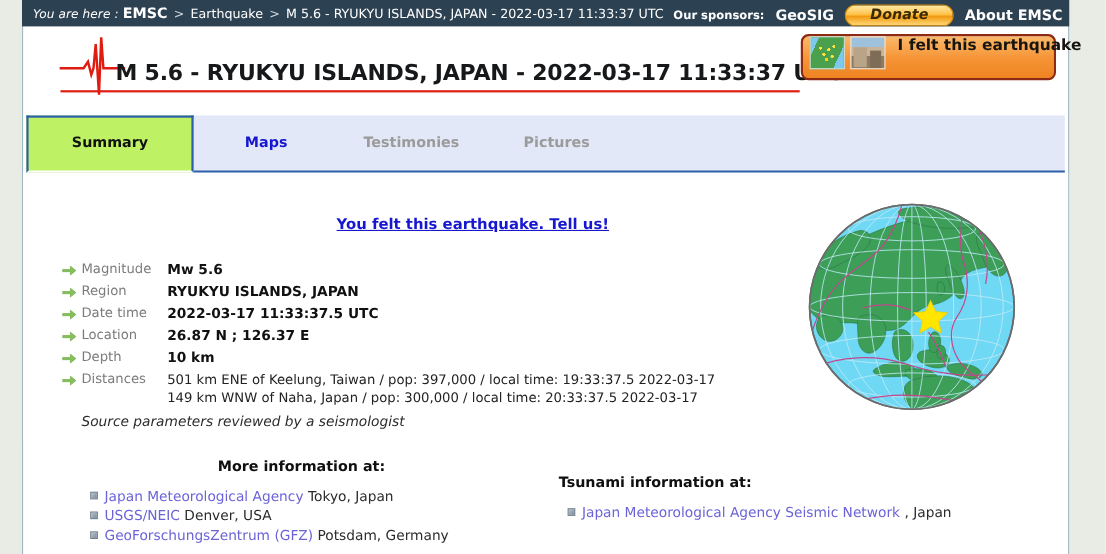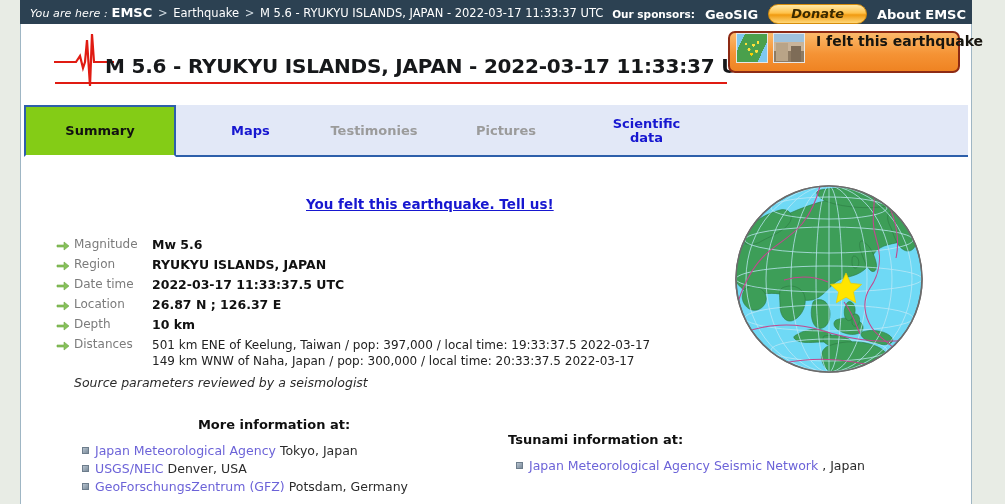--- a/index.html
+++ b/index.html
@@ -187,29 +187,29 @@
     text-align: center;
     font-size: 13px;
     font-weight: bold;
     line-height: 14px;
     height: 52px;
     padding: 0 10px;
     text-decoration: none;
   }
   .tab.active {
     width: 152px;
-    background: #84cc16;
+    background: #bef264;
     border: 2px solid #2d5faa;
     border-bottom: 2px solid #ffffff;
     margin-bottom: -2px;
     color: #111111;
     position: relative;
     z-index: 2;
   }
-  .tab.link { color: #1717d0; width: 132px; padding-left: 27px; }
+  .tab.link { color: #1717d0; width: 132px; }
   .tab.disabled { color: #9b9b9b; width: 132px; }
   .tab.two-line { line-height: 15px; }
 
   
   .body-area {
     position: absolute;
     left: 21px; top: 157px;
     width: 950px; height: 244px;
     background: #ffffff;
   }
@@ -368,23 +368,20 @@
         <span>Summary</span>
       </a>
       <a class="tab link" href="#">
         <span>Maps</span>
       </a>
       <a class="tab disabled" href="#">
         <span>Testimonies</span>
       </a>
       <a class="tab disabled" href="#">
         <span>Pictures</span>
-      </a>
-      <a class="tab link" href="#">
-        <span>Scientific data</span>
       </a>
     </div>
   </div>
 
   <div class="body-area">
 
     <a class="tell-us" href="#">You felt this earthquake. Tell us!</a>
 
     <div class="globe-wrap">
       <svg viewBox="0 0 210 196" width="210" height="196">

